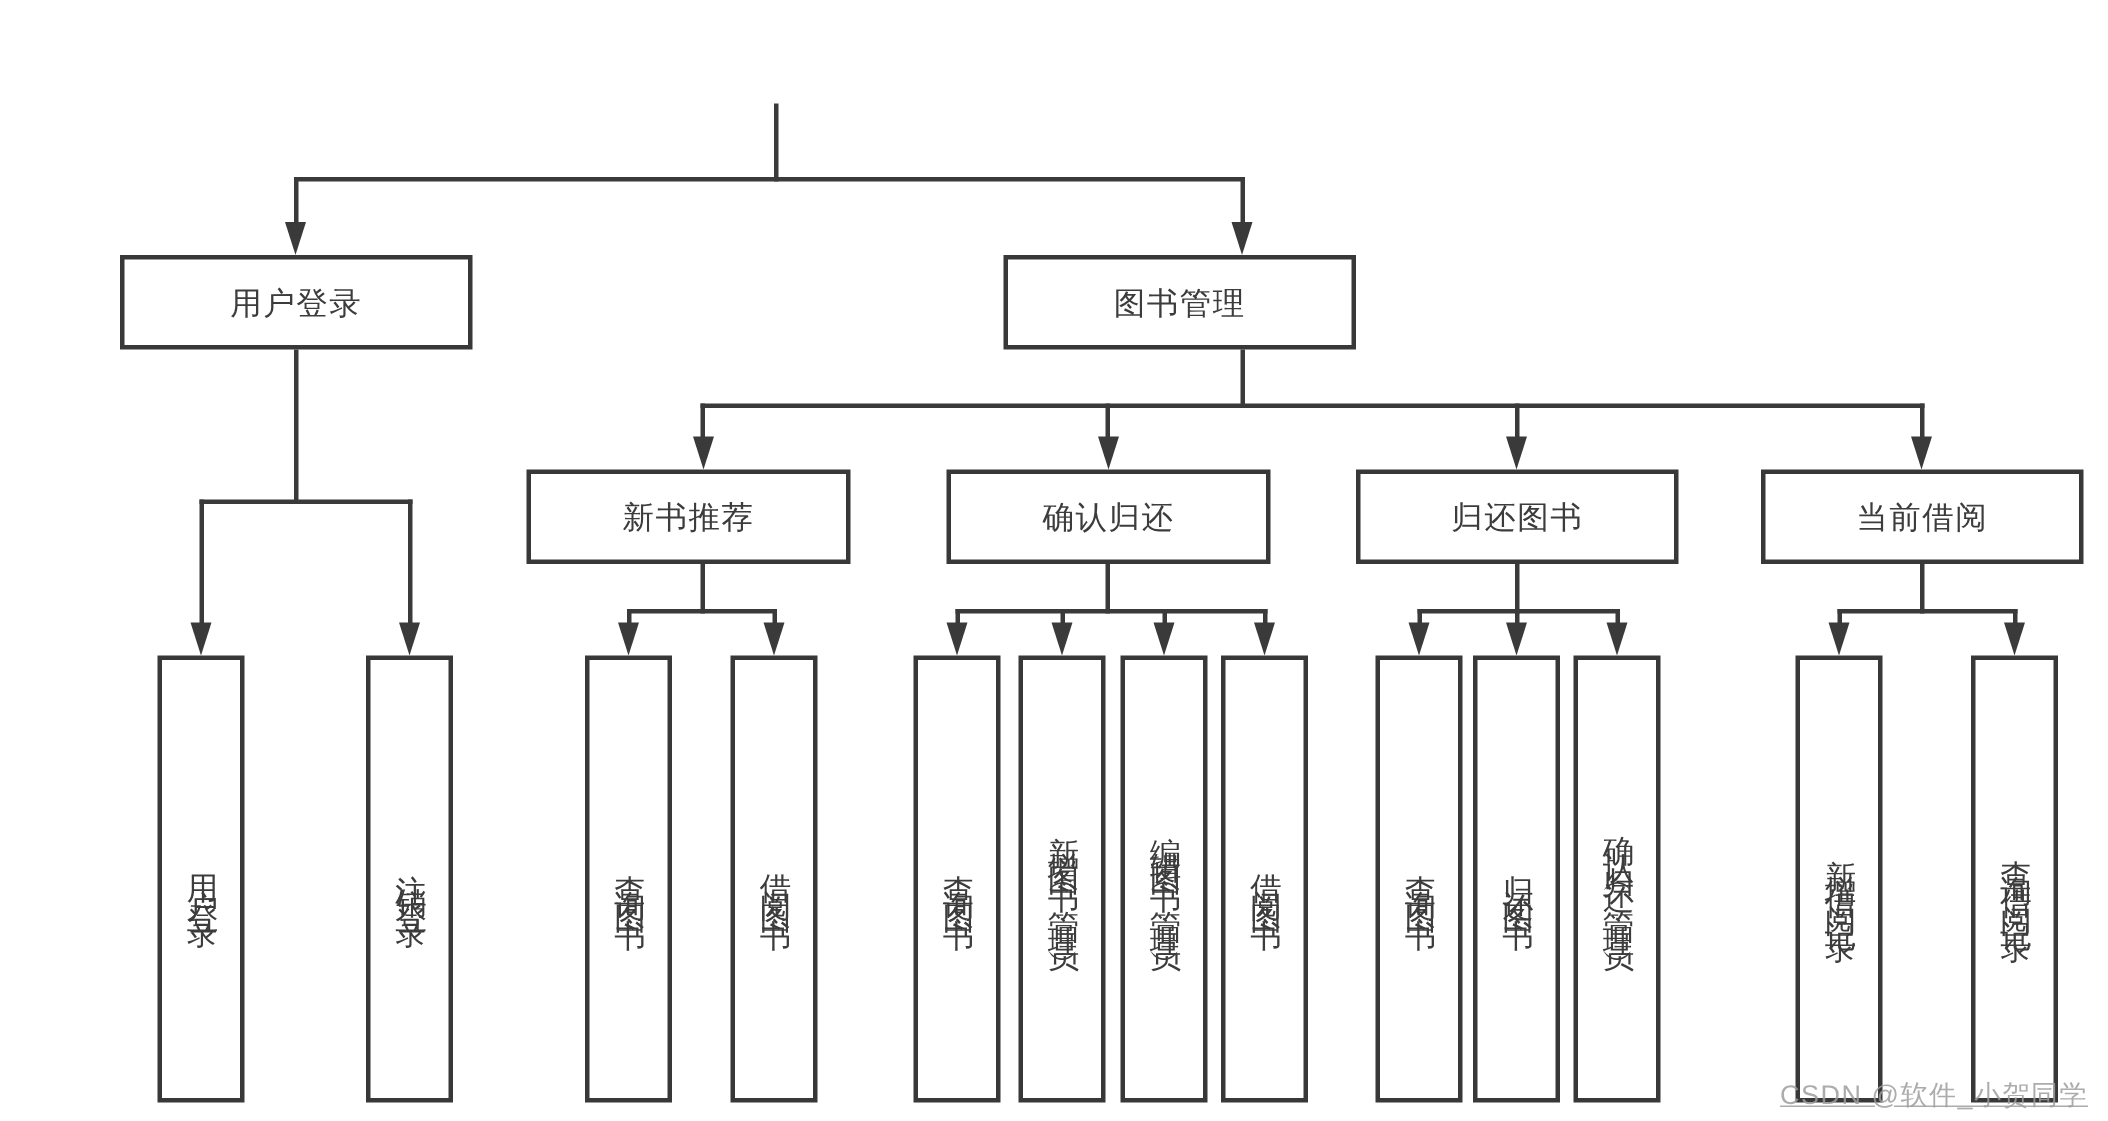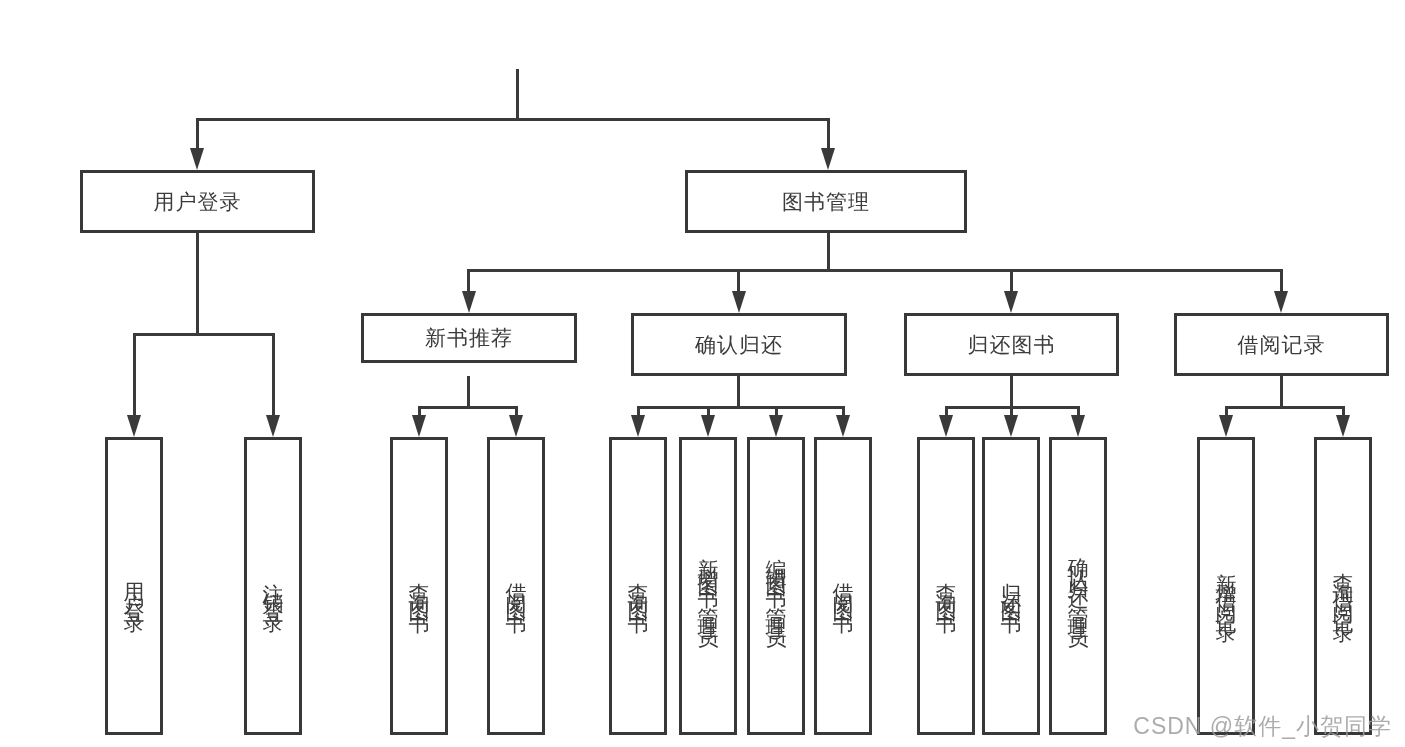--- a/index.html
+++ b/index.html
@@ -47,65 +47,66 @@
     position: absolute;
     width: 0; height: 0;
     border-left: 7px solid transparent;
     border-right: 7px solid transparent;
     border-top: 22px solid #3a3a3a;
   }
   .watermark {
     position: absolute;
     right: 13px;
     bottom: 5px;
-    font-size: 23px;
+    font-size: 18px;
     letter-spacing: 1px;
     color: rgba(158, 158, 158, 0.85);
     z-index: 5;
     white-space: nowrap;
+    text-decoration: underline;
   }
 </style>
 </head>
 <body>
 
 <div class="canvas">
 
 
   <div class="vl" style="left:516px;top:69px;height:52px"></div>
   <div class="hl" style="left:196px;top:118px;width:634px"></div>
   <div class="vl" style="left:196px;top:118px;height:33px"></div>
   <div class="vl" style="left:827px;top:118px;height:33px"></div>
   <div class="arrow" style="left:190px;top:148px"></div>
   <div class="arrow" style="left:821px;top:148px"></div>
 
   <div class="box" style="left:80px;top:170px;width:235px;height:63px">用户登录</div>
-  <div class="box" style="left:685px;top:170px;width:282px;height:63px">图书管理</div>
+  <div class="box" style="left:669px;top:170px;width:235px;height:63px">图书管理</div>
 
   <div class="vl" style="left:196px;top:233px;height:103px"></div>
   <div class="hl" style="left:133px;top:333px;width:142px"></div>
   <div class="vl" style="left:133px;top:333px;height:85px"></div>
   <div class="vl" style="left:272px;top:333px;height:85px"></div>
   <div class="arrow" style="left:127px;top:415px"></div>
   <div class="arrow" style="left:266px;top:415px"></div>
 
   <div class="vl" style="left:827px;top:233px;height:39px"></div>
   <div class="hl" style="left:467px;top:269px;width:816px"></div>
   <div class="vl" style="left:467px;top:269px;height:25px"></div>
   <div class="vl" style="left:737px;top:269px;height:25px"></div>
   <div class="vl" style="left:1010px;top:269px;height:25px"></div>
   <div class="vl" style="left:1280px;top:269px;height:25px"></div>
   <div class="arrow" style="left:462px;top:291px"></div>
   <div class="arrow" style="left:732px;top:291px"></div>
   <div class="arrow" style="left:1004px;top:291px"></div>
   <div class="arrow" style="left:1274px;top:291px"></div>
 
-  <div class="box" style="left:361px;top:313px;width:216px;height:50px">新书推荐</div>
+  <div class="box" style="left:351px;top:313px;width:216px;height:63px">新书推荐</div>
   <div class="box" style="left:631px;top:313px;width:216px;height:63px">确认归还</div>
   <div class="box" style="left:904px;top:313px;width:215px;height:63px">归还图书</div>
-  <div class="box" style="left:1174px;top:313px;width:215px;height:63px">借阅记录</div>
+  <div class="box" style="left:1174px;top:313px;width:215px;height:63px">当前借阅</div>
 
   <div class="vl" style="left:467px;top:376px;height:33px"></div>
   <div class="hl" style="left:418px;top:406px;width:100px"></div>
   <div class="vl" style="left:418px;top:406px;height:12px"></div>
   <div class="vl" style="left:515px;top:406px;height:12px"></div>
   <div class="arrow" style="left:412px;top:415px"></div>
   <div class="arrow" style="left:509px;top:415px"></div>
 
   <div class="vl" style="left:737px;top:376px;height:33px"></div>
   <div class="hl" style="left:637px;top:406px;width:208px"></div>

